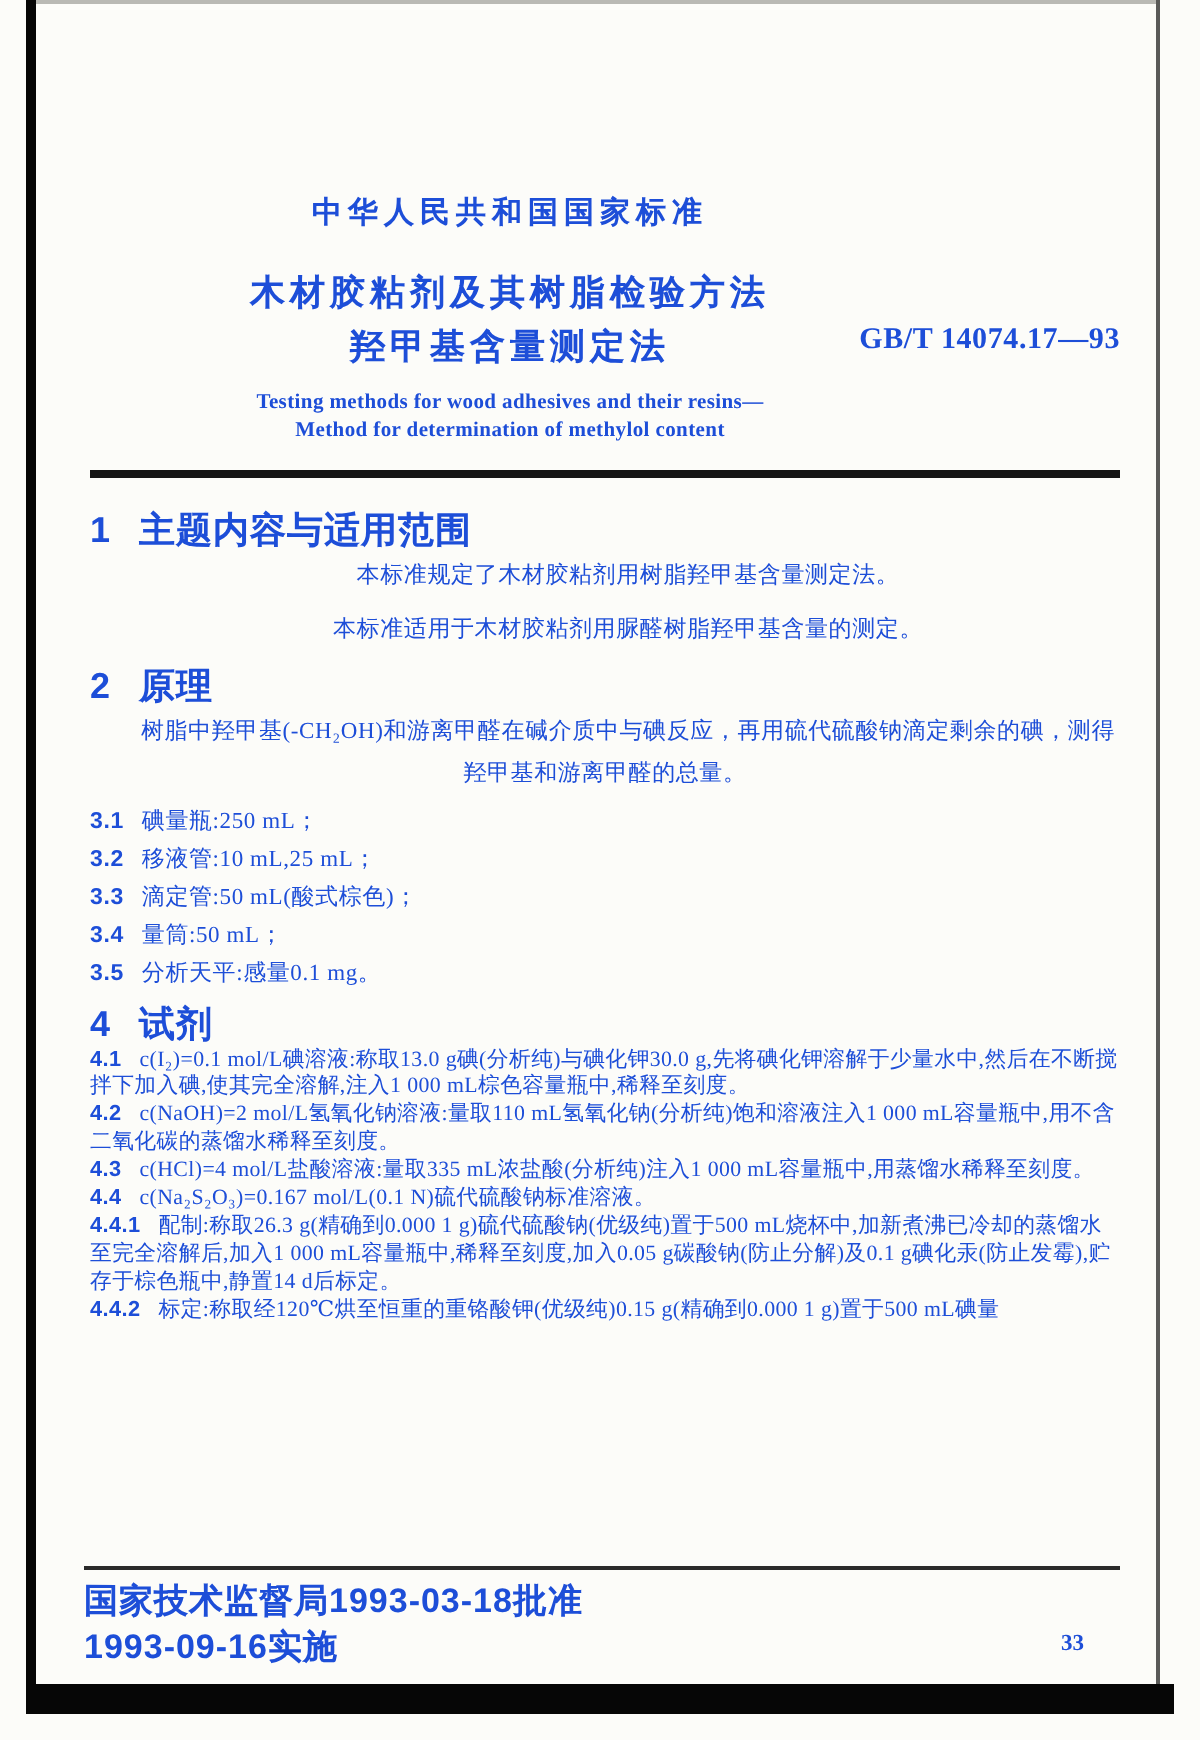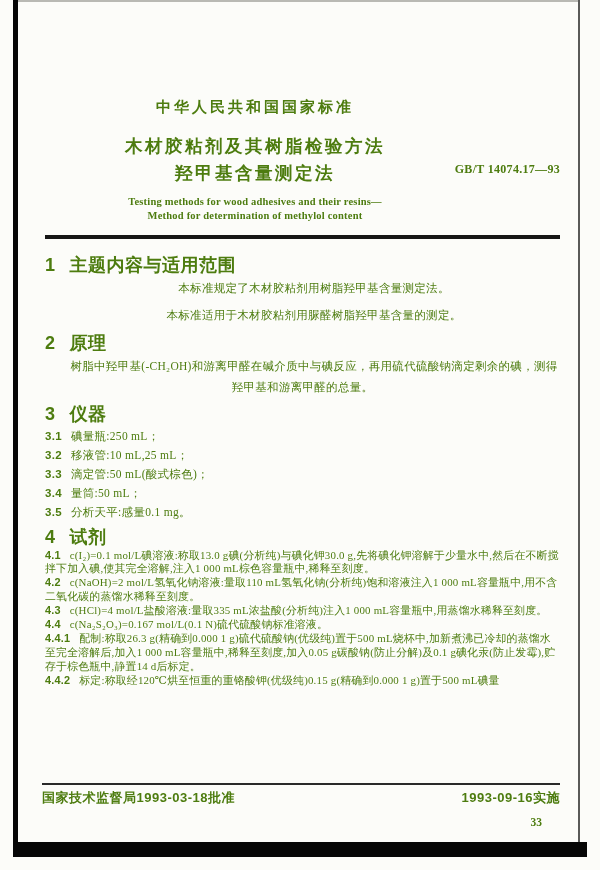--- a/index.html
+++ b/index.html
@@ -1,38 +1,38 @@
 <!DOCTYPE html>
 <html><head>
 <meta charset="utf-8">
 <style>
   * { margin:0; padding:0; box-sizing:border-box; }
   html,body { width:600px; height:870px; background:#ffffff; }
   .page {
     position:relative; width:600px; height:870px;
     background:#fcfcf9; overflow:hidden;
     font-family:"Liberation Serif","DejaVu Serif",serif;
-    color:#4d7c0f;
+    color:#1d4ed8;
   }
   
   .edge-top    { position:absolute; left:13px; top:0; width:567px; height:2px; background:#b9b9b4; }
   .edge-left   { position:absolute; left:13px; top:0; width:5px; height:857px; background:#060606; }
   .edge-right  { position:absolute; left:578px; top:0; width:2px; height:842px; background:#5a5a58; }
   .edge-bottom { position:absolute; left:13px; top:842px; width:574px; height:15px; background:#060606; }
 
   .content { position:absolute; left:45px; top:0; width:515px; padding-top:98px; }
 
   .header-block { position:relative; }
   .header-left { width:420px; text-align:center; }
   .std-header { font-size:15px; font-weight:bold; letter-spacing:3px; line-height:19px; }
   .titles { margin-top:16px; }
   .title-cn { font-size:17.5px; font-weight:bold; letter-spacing:2.5px; line-height:27px; }
   .gb-number {
     position:absolute; top:64px; right:0;
-    font-size:12px; font-weight:bold; letter-spacing:0.3px;
+    font-size:15px; font-weight:bold; letter-spacing:0.3px;
     font-family:"Liberation Serif","DejaVu Serif",serif;
   }
   .en-titles { margin-top:8px; }
   .en-title { font-size:10.5px; font-weight:bold; line-height:14px; letter-spacing:0.2px; }
 
   .rule { margin-top:12px; width:515px; height:3.5px; background:#161616; }
 
   .sec-heading {
     font-family:"Liberation Sans","DejaVu Sans",sans-serif;
     font-weight:bold; font-size:18px; line-height:17px; letter-spacing:0.5px;
@@ -51,22 +51,23 @@
   .clauses { margin-top:4px; }
   .clause { font-size:11.5px; line-height:19px; letter-spacing:0.3px; }
   .clause-num { font-weight:bold; margin-right:9px; font-family:"Liberation Sans","DejaVu Sans",sans-serif; }
   .clauses-dense { margin-top:3px; }
   .clauses-dense .clause { font-size:10.9px; line-height:13.9px; letter-spacing:0.2px; }
 
   .footer-rule { position:absolute; left:42px; top:783px; width:518px; height:2px; background:#2a2a2a; }
   .footer-row {
     position:absolute; left:42px; top:789px; width:518px;
     display:flex; justify-content:space-between;
-    font-weight:bold; font-size:13px; letter-spacing:0.5px;
+    font-weight:bold; font-size:17px; letter-spacing:0.5px;
     font-family:"Liberation Sans","DejaVu Sans",sans-serif;
+    flex-direction:column;
   }
   .page-number { position:absolute; right:58px; top:816px; font-size:11.5px; font-weight:bold; }
 </style>
 </head>
 <body>
 
 <div class="page">
   <div class="edge-top"></div>
   <div class="edge-left"></div>
   <div class="edge-right"></div>
@@ -100,23 +101,20 @@
     </div>
 
     <div>
       <div class="sec-heading mt-s2">
         <span class="sec-num">2</span><span>原理</span>
       </div>
       <p class="para">树脂中羟甲基(-CH₂OH)和游离甲醛在碱介质中与碘反应，再用硫代硫酸钠滴定剩余的碘，测得羟甲基和游离甲醛的总量。</p>
     </div>
 
     <div>
-      <div class="sec-heading mt-s3">
-        <span class="sec-num">3</span><span>仪器</span>
-      </div>
       <div class="clauses">
         <p class="clause"><span class="clause-num">3.1</span><span>碘量瓶:250 mL；</span></p>
         <p class="clause"><span class="clause-num">3.2</span><span>移液管:10 mL,25 mL；</span></p>
         <p class="clause"><span class="clause-num">3.3</span><span>滴定管:50 mL(酸式棕色)；</span></p>
         <p class="clause"><span class="clause-num">3.4</span><span>量筒:50 mL；</span></p>
         <p class="clause"><span class="clause-num">3.5</span><span>分析天平:感量0.1 mg。</span></p>
       </div>
     </div>
 
     <div>

